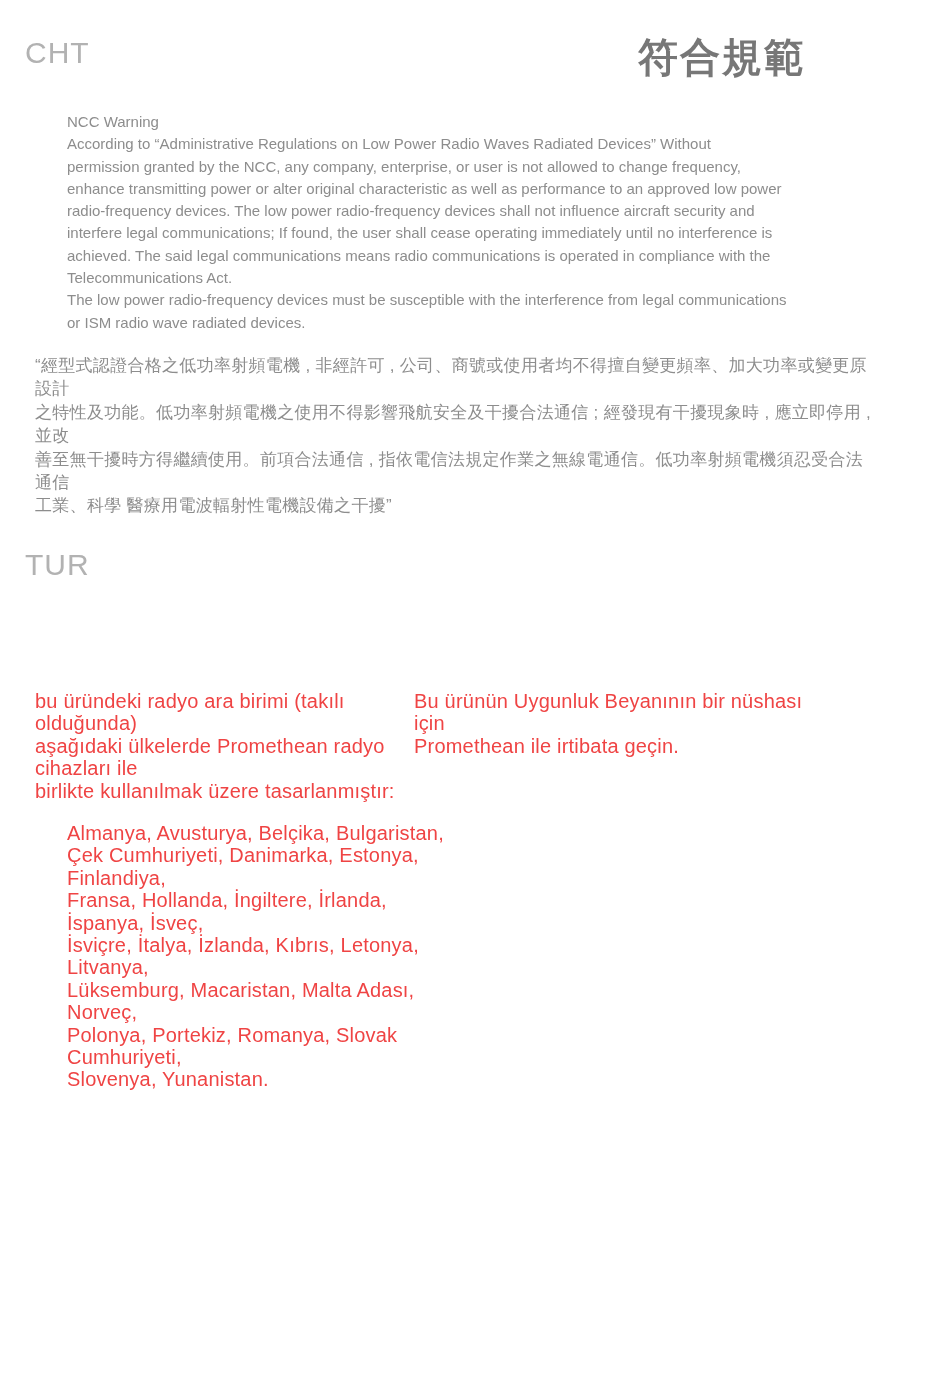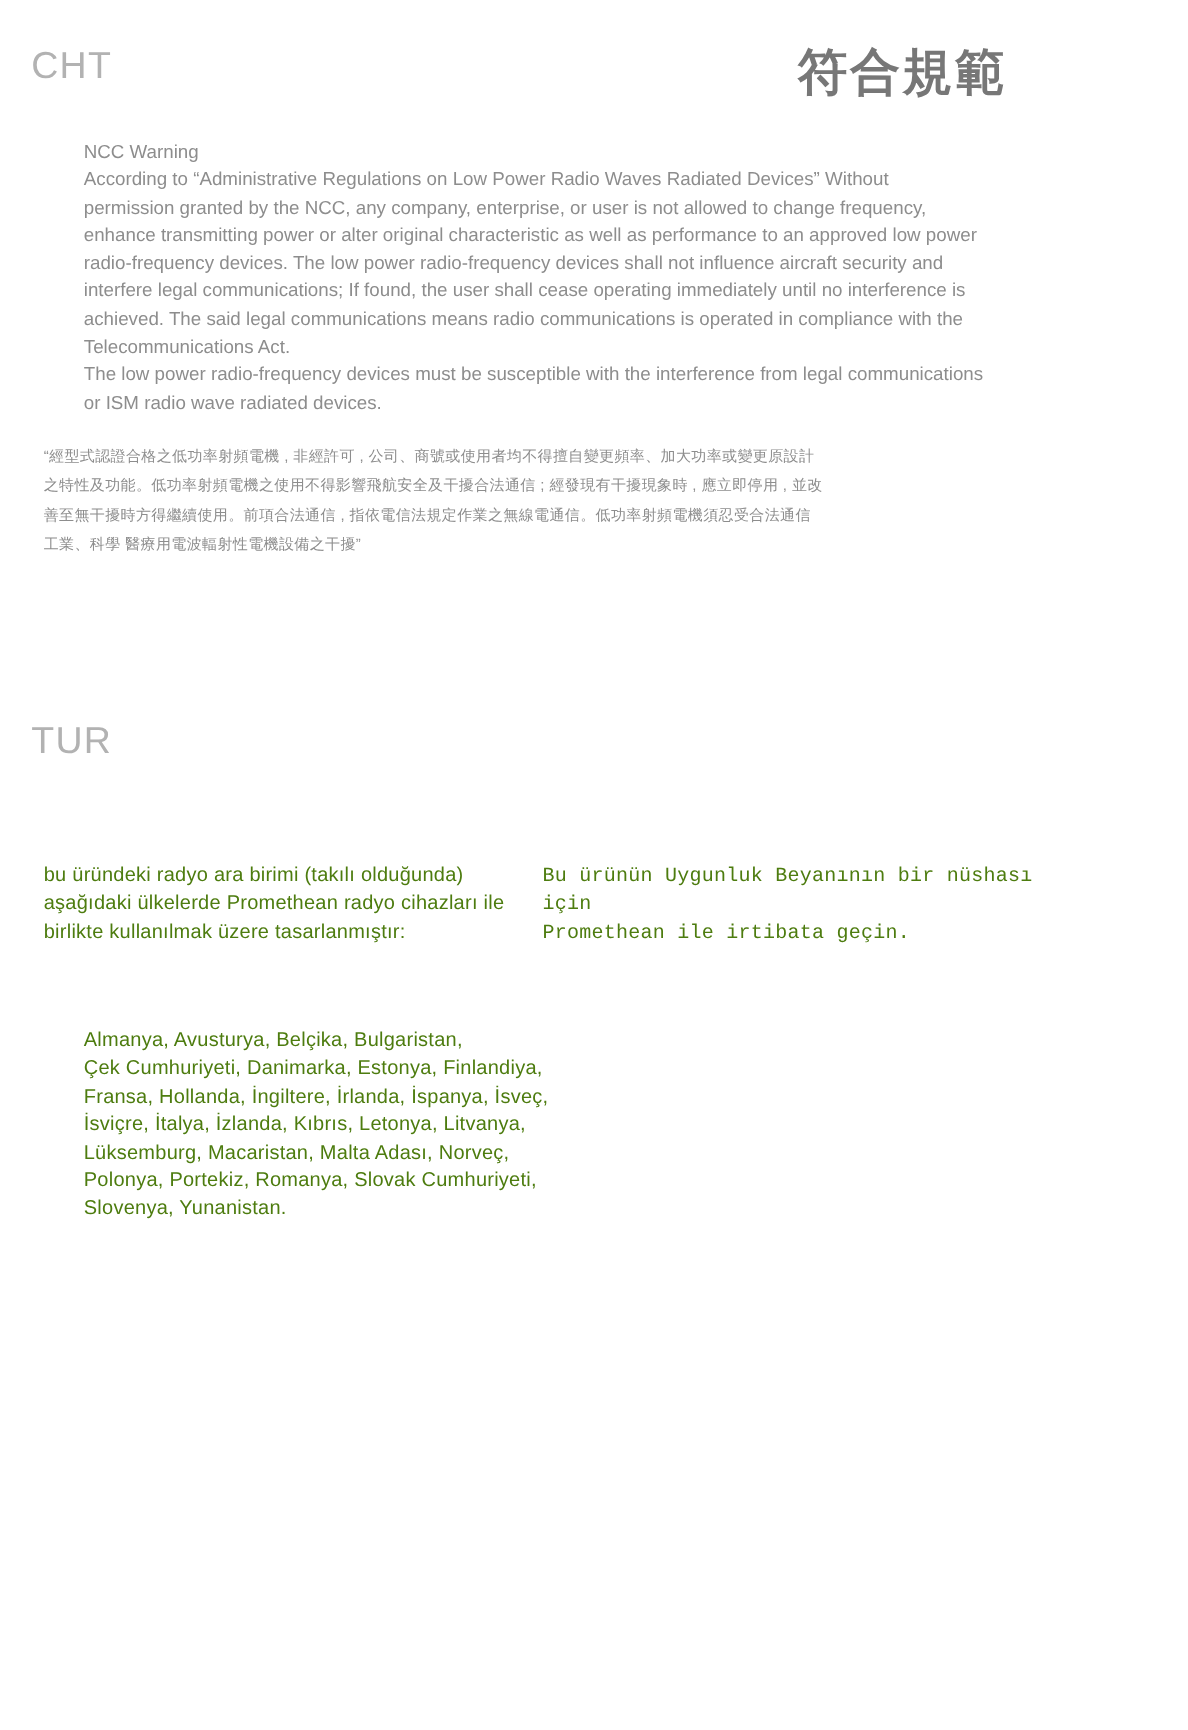--- a/index.html
+++ b/index.html
@@ -18,21 +18,21 @@
   .section-label {
     position: absolute;
     left: 25px;
     font-size: 30px;
     font-weight: 400;
     letter-spacing: 1px;
     color: #b2b2b2;
     font-family: "Liberation Sans", sans-serif;
   }
   .label-cht { top: 36px; }
-  .label-tur { top: 576px; }
+  .label-tur { top: 548px; }
   .page-title {
     position: absolute;
     top: 30px;
     right: 84px;
     font-size: 40px;
     font-weight: 600;
     color: #777777;
     letter-spacing: 2px;
     font-family: "Liberation Sans", sans-serif;
   }
@@ -46,46 +46,45 @@
     top: 111px;
     width: 840px;
     font-size: 15px;
     line-height: 22.3px;
     margin-left: 32px;
   }
   .chinese-statement {
     left: 35px;
     top: 354px;
     width: 840px;
-    font-size: 12px;
+    font-size: 17px;
     line-height: 23.4px;
     letter-spacing: 0.3px;
   }
   .turkish {
-    font-size: 16px;
+    font-size: 20px;
     line-height: 22.4px;
-    color: #4d7c0f;
+    color: #ef4444;
     letter-spacing: 0.2px;
   }
   .tur-intro {
     left: 35px;
     top: 690px;
     width: 395px;
   }
   .tur-countries {
     left: 35px;
     top: 822px;
     width: 395px;
     margin-left: 32px;
   }
   .tur-declaration {
-    left: 434px;
+    left: 414px;
     top: 690px;
     width: 400px;
-    font-family: Liberation Mono, monospace;
   }
 </style>
 </head>
 <body>
 
 <div class="page">
 
   <div class="section-label label-cht">CHT</div>
 
   <div class="page-title">符合規範</div>

